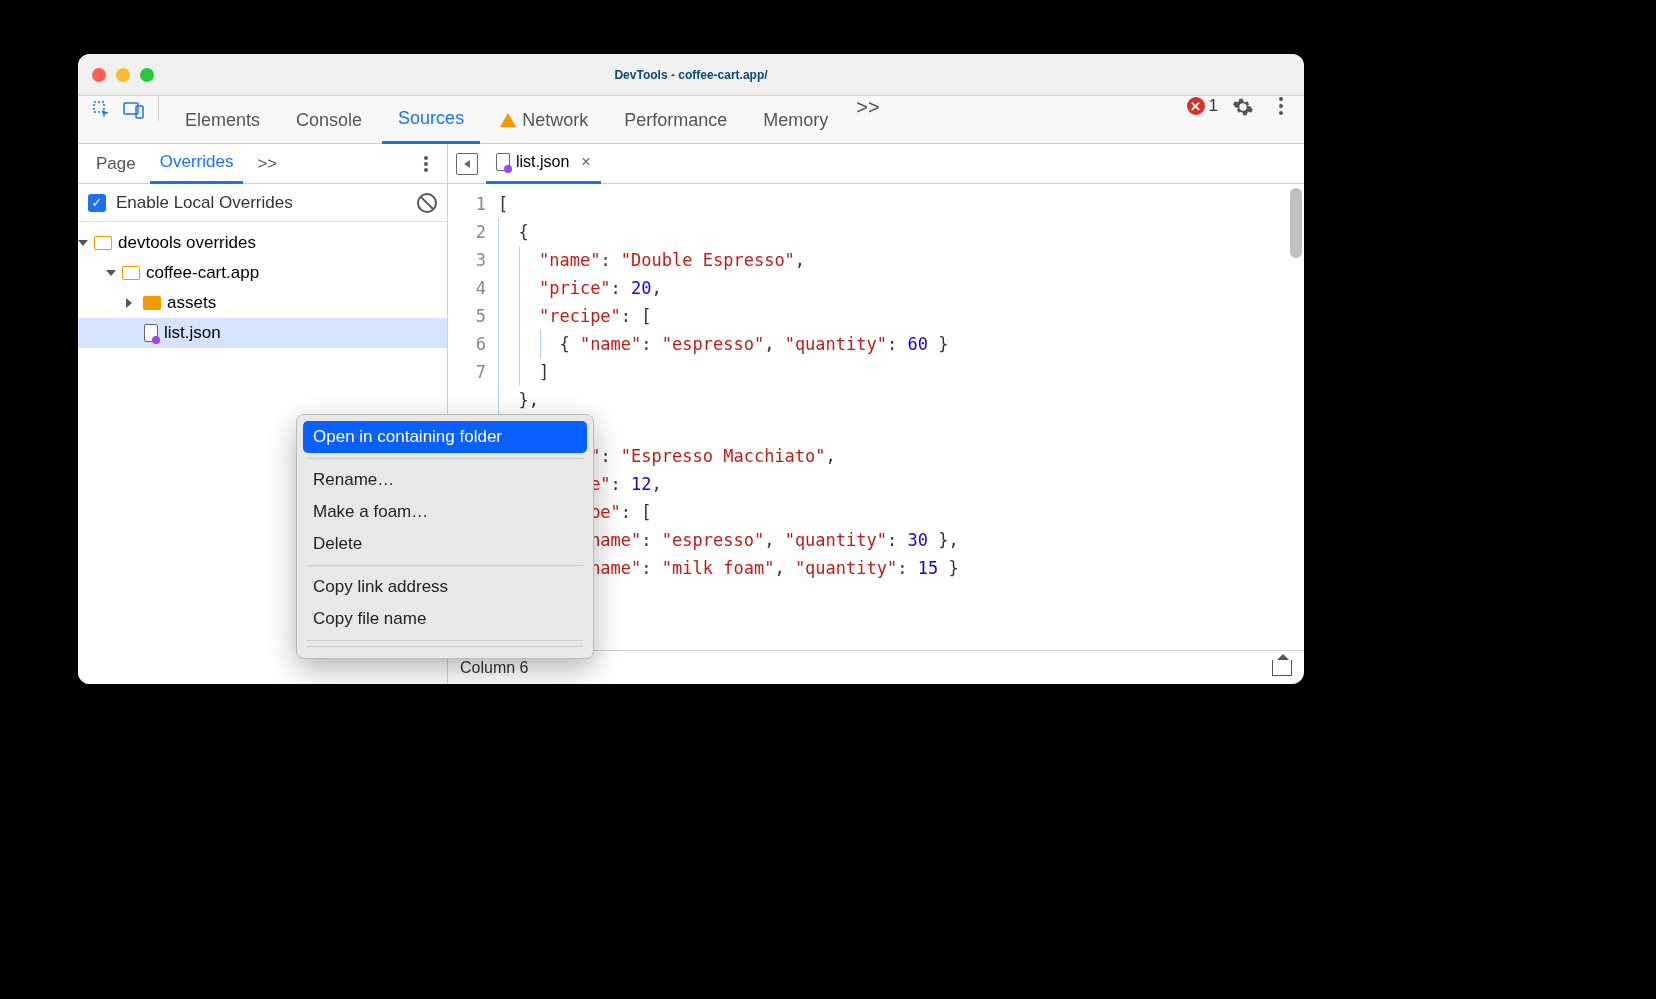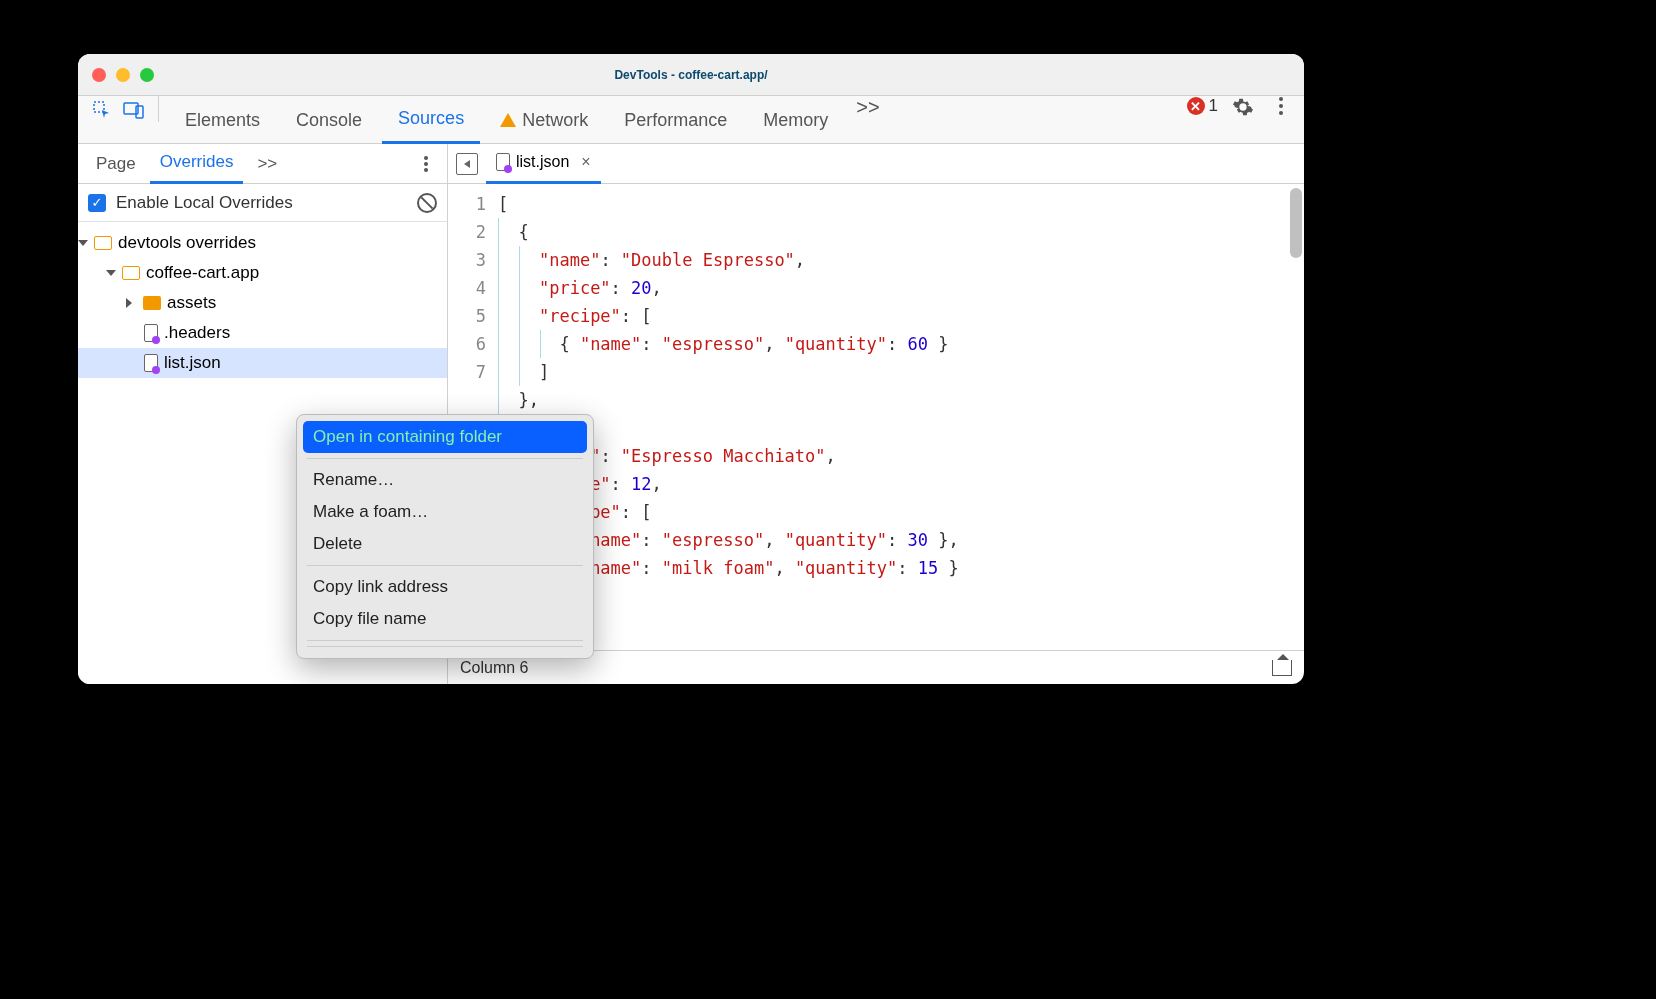--- a/index.html
+++ b/index.html
@@ -323,21 +323,21 @@
     font-size: 17px;
   }
   .ctx-item {
     padding: 6px 10px;
     border-radius: 5px;
     cursor: pointer;
     color: #222;
   }
   .ctx-item.active {
     background: #0a60ff;
-    color: #86efac;
+    color: #ffffff;
   }
   .ctx-sep {
     height: 1px;
     background: #ccc;
     margin: 5px 4px;
   }
   svg { display: block; }
 </style>
 </head>
 <body>
@@ -443,26 +443,20 @@
         <div class="tree-row" style="padding-left:28px">
           <span class="arrow"></span>
           <span class="folder-icon outline"></span>
           <span>coffee-cart.app</span>
         </div>
         <div class="tree-row" style="padding-left:48px">
           <span class="arrow collapsed"></span>
           <span class="folder-icon"></span>
           <span>assets</span>
         </div>
-        <div class="tree-row" style="padding-left:66px">
-          <span class="file-icon">
-              <span class="dot"></span>
-            </span>
-          <span>.headers</span>
-        </div>
         <div class="tree-row selected" style="padding-left:66px">
           <span class="file-icon">
               <span class="dot"></span>
             </span>
           <span>list.json</span>
         </div>
       </div>
     </div>
 
     <div class="editor-pane">

